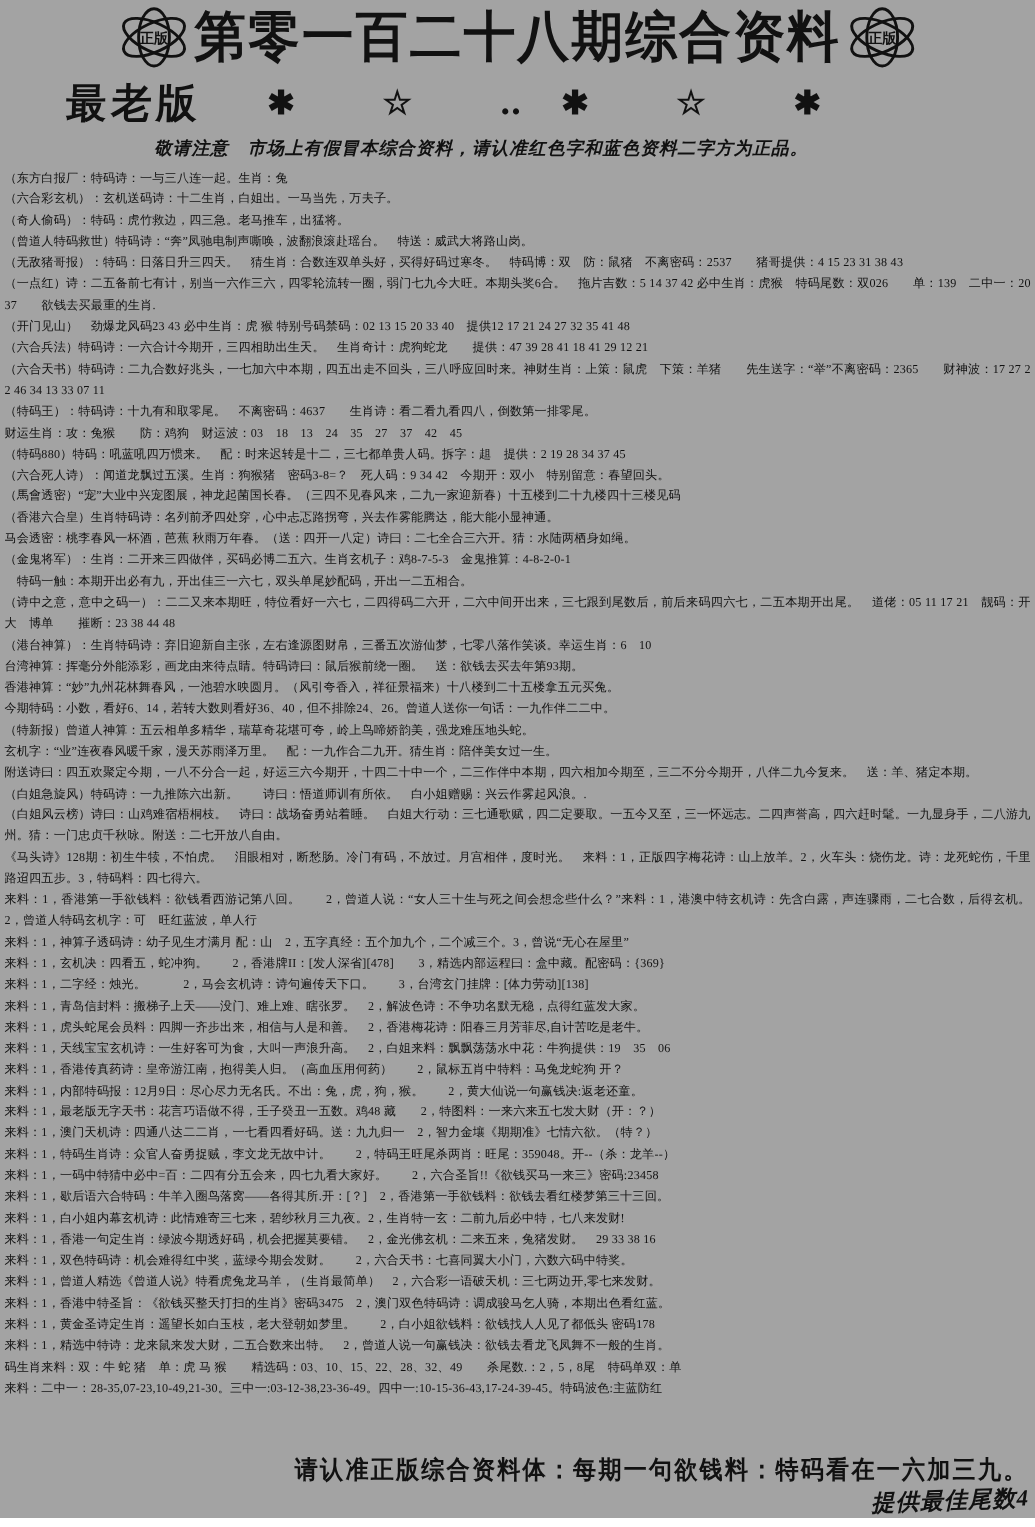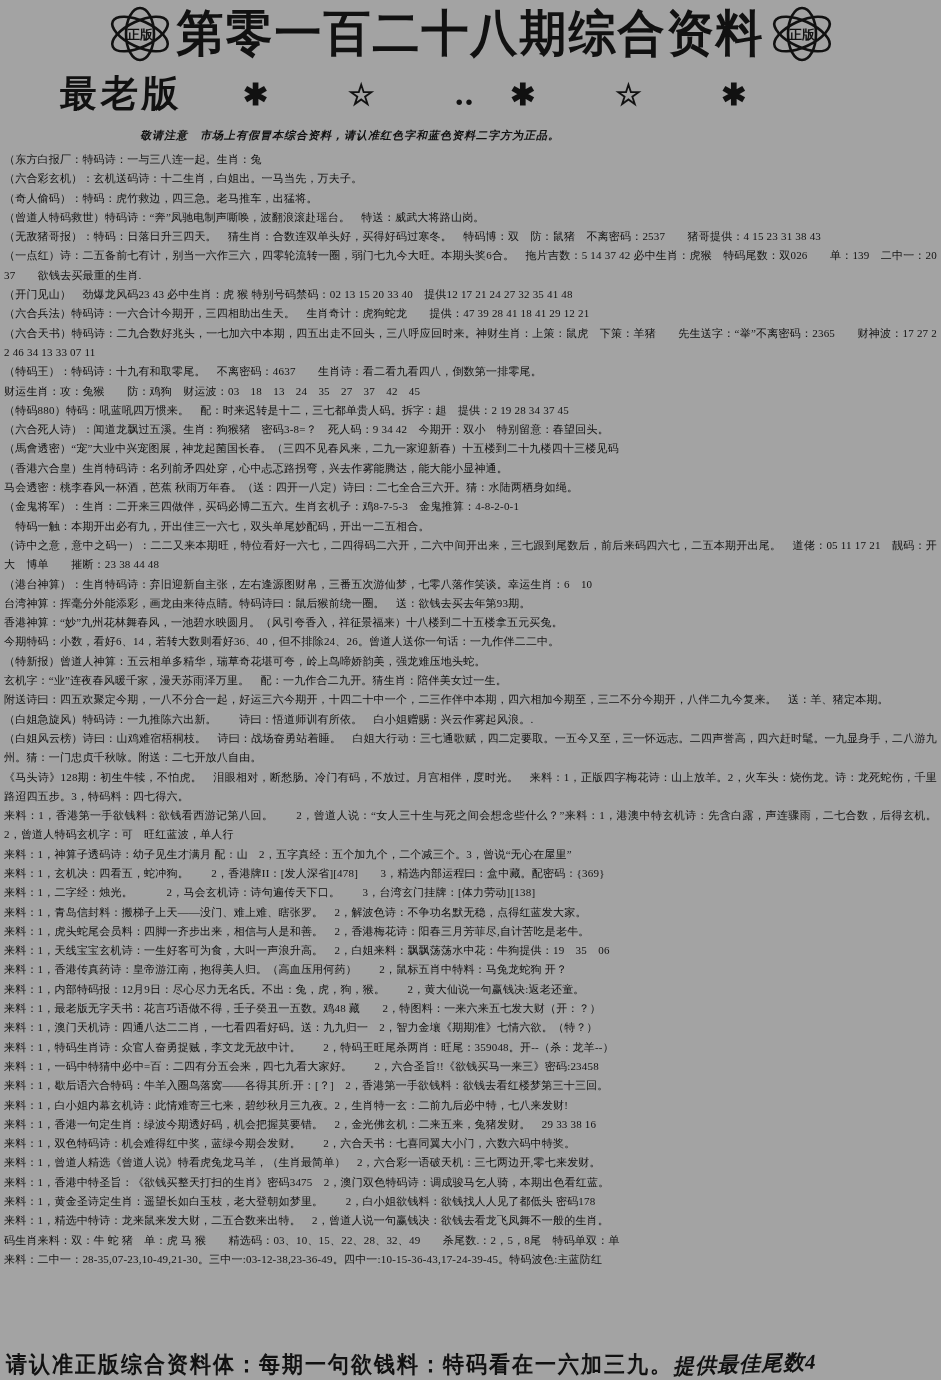--- a/index.html
+++ b/index.html
@@ -15,36 +15,36 @@
   .masthead{display:flex;align-items:center;justify-content:center;gap:4px;padding-top:2px;}
   .atom{width:66px;height:60px;flex:0 0 auto;}
   .main-title{
     font-size:47px;font-weight:700;letter-spacing:2px;white-space:nowrap;
     transform:scaleY(1.05);
   }
   .edition-row{display:flex;align-items:center;padding:4px 0 0 60px;}
   .edition{font-size:37px;font-weight:700;letter-spacing:4px;transform:skewX(-2deg);}
   .stars{font-size:30px;font-weight:700;letter-spacing:36px;margin-left:60px;white-space:nowrap;}
   .notice-row{padding:6px 0 0 140px;}
-  .notice{font-size:11px;font-weight:700;font-style:italic;letter-spacing:1px;}
+  .notice{font-size:16px;font-weight:700;font-style:italic;letter-spacing:1px;}
 
   
   .tips{
     padding:7px 4px 0 4px;
     font-size:11px;
     line-height:19.3px;
     letter-spacing:0.2px;
   }
   .tips .line{white-space:normal;word-break:break-all;text-align:justify;}
 
   
   .footer{
     position:absolute;left:0;bottom:2px;width:941px;
-    display:flex;align-items:flex-end;justify-content:flex-start;
-    padding:0 6px;box-sizing:border-box;
+    display:flex;align-items:flex-end;justify-content:flex-end;
+    padding:0 6px;box-sizing:border-box;flex-direction:column;
   }
   .footer-main{
     font-size:21px;font-weight:900;letter-spacing:2px;
     transform:scaleY(1.08);white-space:nowrap;
   }
   .footer-right{
     font-size:21px;font-weight:900;font-style:italic;letter-spacing:1px;
     transform:rotate(-2deg);white-space:nowrap;
   }
 </style>

